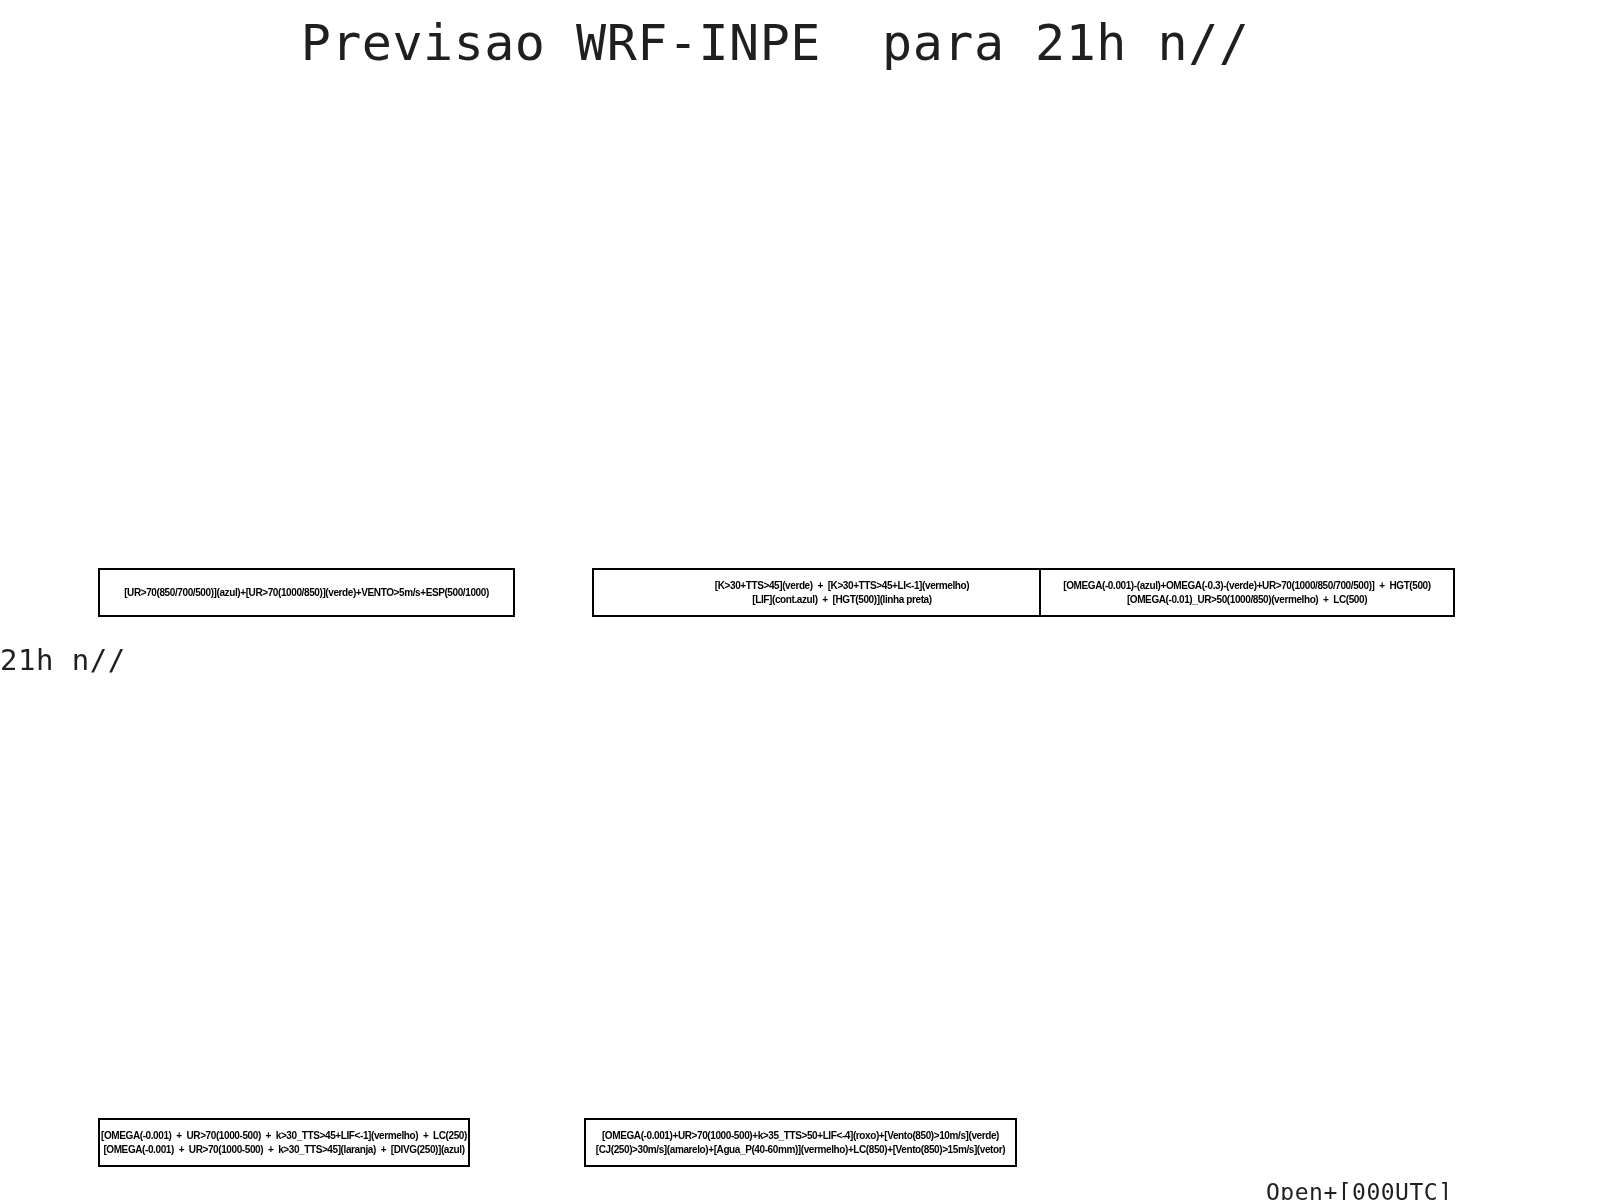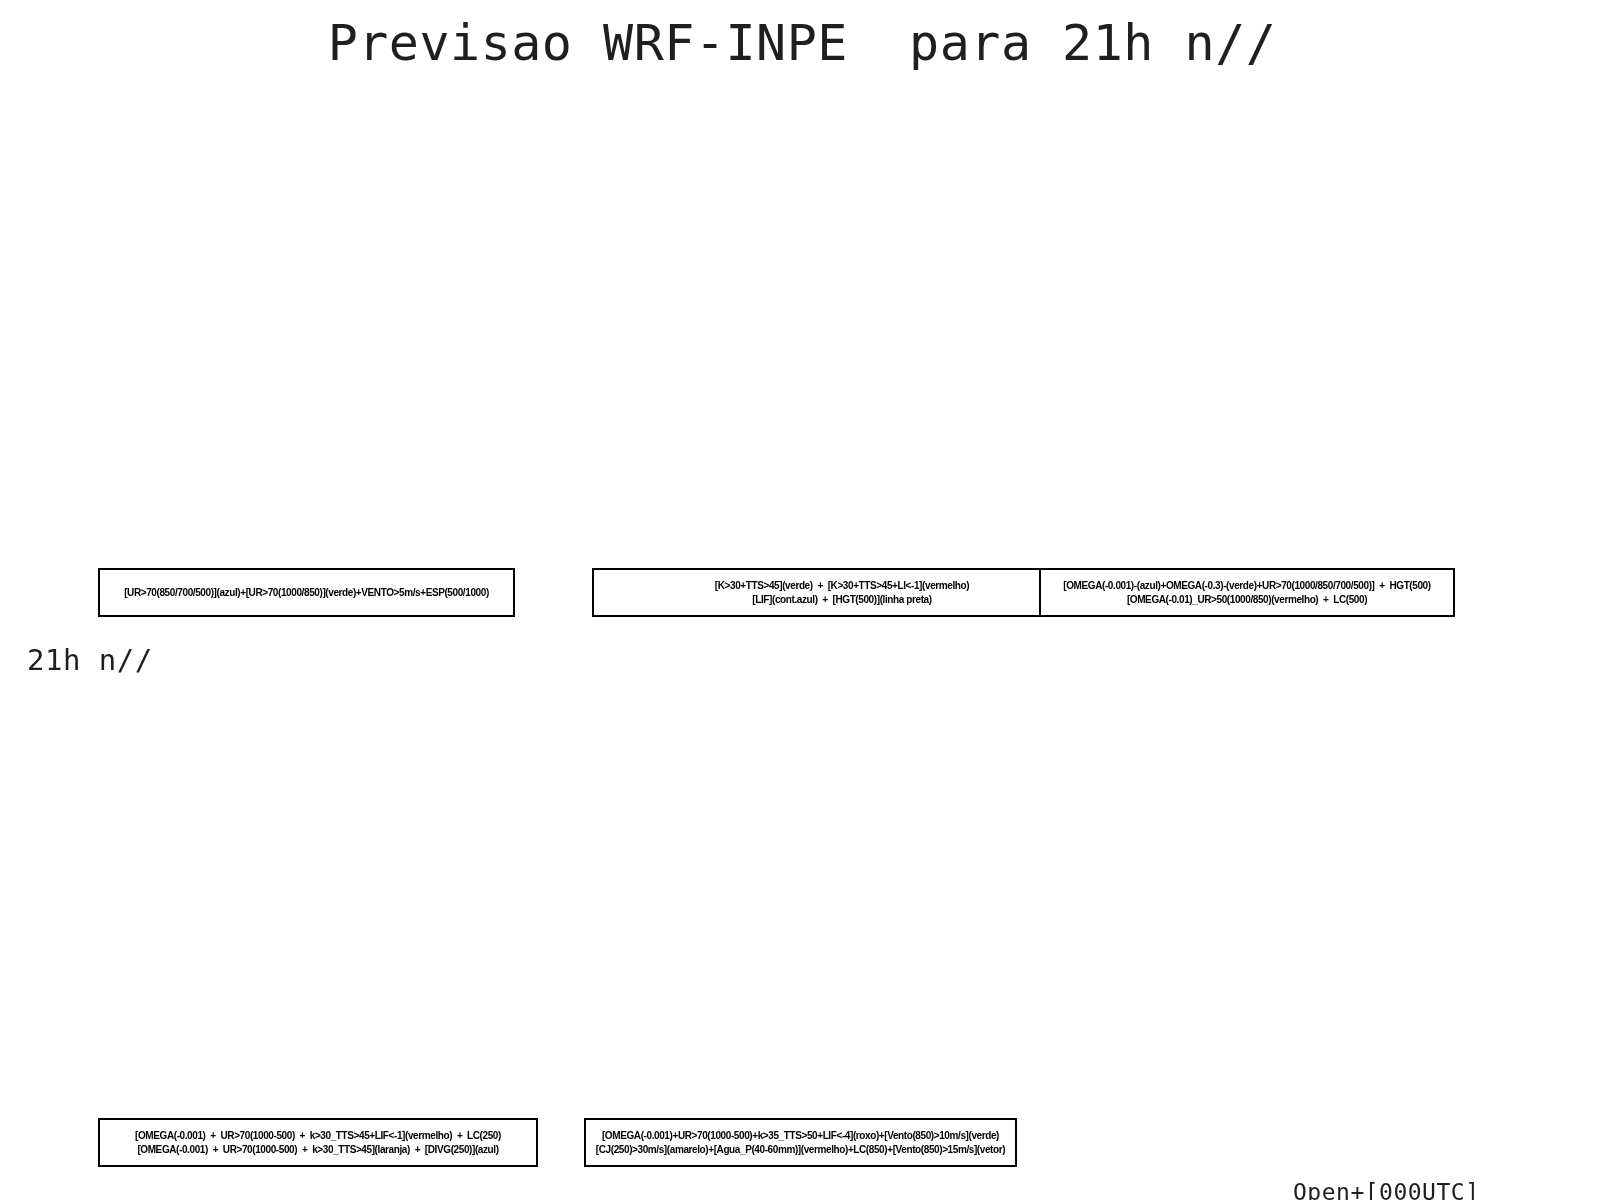--- a/index.html
+++ b/index.html
@@ -15,21 +15,20 @@
     overflow: hidden;
     font-family: "Liberation Sans", sans-serif;
     color: #000000;
   }
   
   .stroke-text {
     font-family: "DejaVu Sans Mono", monospace;
     font-weight: 400;
     color: #1f1f1f;
     white-space: pre;
-    padding-left: 27px;
   }
   .page-title {
     position: absolute;
     top: 18px;
     left: 0;
     width: 1550px;
     text-align: center;
     font-size: 50px;
     line-height: 1;
     letter-spacing: 0.5px;
@@ -69,21 +68,21 @@
     font-weight: bold;
     font-size: 10px;
     line-height: 14px;
     letter-spacing: -0.4px;
     color: #000000;
     white-space: pre;
   }
   #box-top-left      { left: 98px;   top: 568px;  width: 417px; height: 49px; text-align: center; }
   #box-top-center    { left: 592px;  top: 568px;  width: 500px; height: 49px; }
   #box-top-right     { left: 1039px; top: 568px;  width: 416px; height: 49px; }
-  #box-bottom-left   { left: 98px;   top: 1118px; width: 440px; height: 49px; }
+  #box-bottom-left   { left: 98px;   top: 1118px; width: 372px; height: 49px; }
   #box-bottom-center { left: 584px;  top: 1118px; width: 433px; height: 49px; }
   #box-bottom-right  { left: 1087px; top: 1118px; width: 416px; height: 49px; }
 </style>
 </head>
 <body>
 
 <div id="page">
 
   <div class="stroke-text page-title">Previsao WRF-INPE  para 21h n//</div>
 

